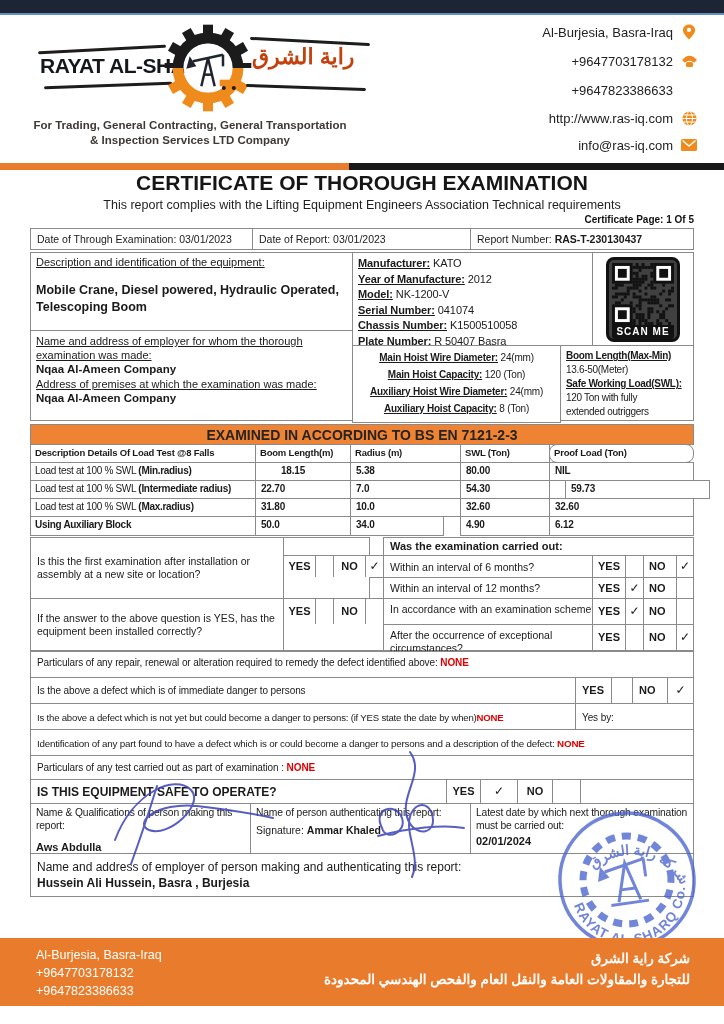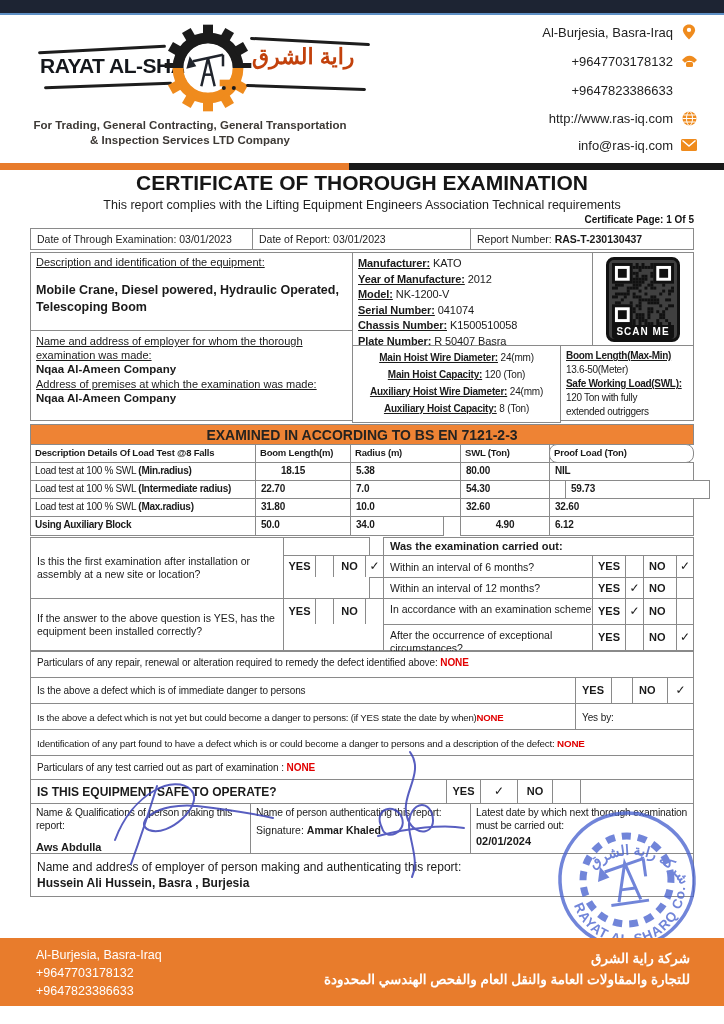--- a/index.html
+++ b/index.html
@@ -410,21 +410,21 @@
 
   <div class="cell lt-lab" style="left:30px;  top:498px; width:226px; height:19px;"><span>Load test at 100 % SWL </span><span class="b">(Max.radius)</span></div>
   <div class="cell lt-c" style="left:255px; top:498px; width:96px;  height:19px;">31.80</div>
   <div class="cell lt-c" style="left:350px; top:498px; width:111px; height:19px;">10.0</div>
   <div class="cell lt-c" style="left:460px; top:498px; width:90px;  height:19px;">32.60</div>
   <div class="cell lt-c" style="left:549px; top:498px; width:145px; height:19px;">32.60</div>
 
   <div class="cell lt-lab" style="left:30px;  top:516px; width:226px; height:20px;"><span></span><span class="b">Using Auxiliary Block</span></div>
   <div class="cell lt-c" style="left:255px; top:516px; width:96px;  height:20px;">50.0</div>
   <div class="cell lt-c" style="left:350px; top:516px; width:94px; height:20px;">34.0</div>
-  <div class="cell lt-c" style="left:460px; top:516px; width:90px;  height:20px;text-align:center;">4.90</div>
+  <div class="cell lt-c" style="left:460px; top:516px; width:90px;  height:20px;">4.90</div>
   <div class="cell lt-c" style="left:549px; top:516px; width:145px; height:20px;">6.12</div>
 
   <div class="cell q-text" style="left:30px; top:537px; width:254px; height:62px; display:flex; align-items:center;">
       <span>Is this the first examination after installation or assembly at a new site or location?</span>
     </div>
 
   <div class="abs" style="left:283px; top:537px; width:87px; height:19px; border:1px solid #8a8a8a; border-bottom:none; background:#fff;"></div>
   <div class="cell yn" style="left:283px; top:555px; width:33px; height:23px; line-height:21px;">YES</div>
   <div class="cell ck" style="left:315px; top:555px; width:19px; height:23px; line-height:21px;"></div>
   <div class="cell yn" style="left:333px; top:555px; width:33px; height:23px; line-height:21px;">NO</div>

